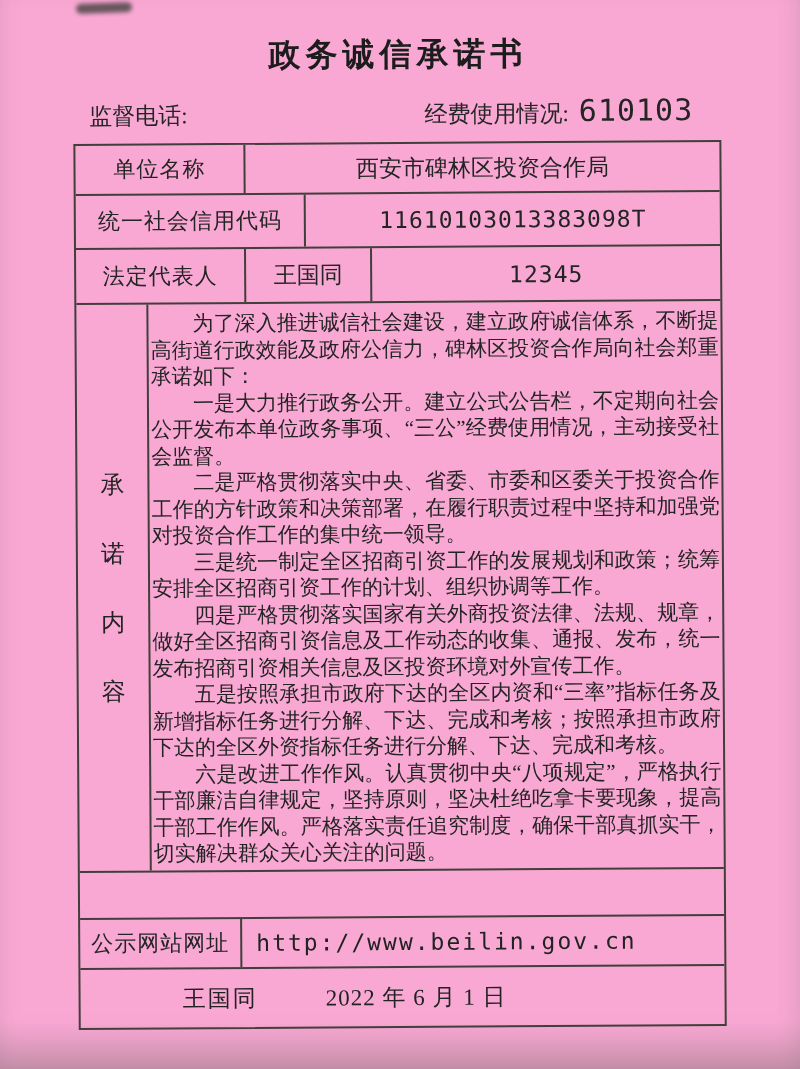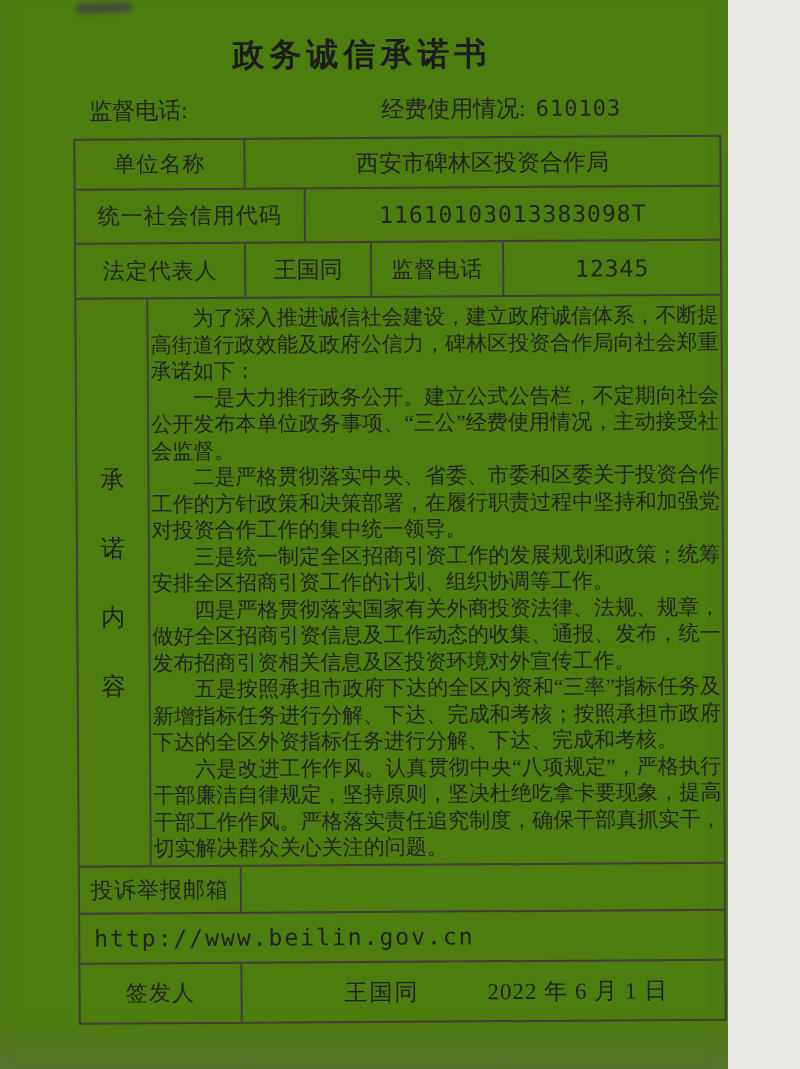--- a/index.html
+++ b/index.html
@@ -2,22 +2,22 @@
 <html><head>
 <meta charset="utf-8">
 <style>
   html,body { margin:0; padding:0; }
   body {
     width:800px; height:1069px; overflow:hidden;
     background:#e9e7e3;
     font-family:"Liberation Serif","DejaVu Serif",serif;
   }
   .page {
-    position:relative; width:728px; height:1069px;
-    background:#4d7c0f;
+    position:relative; width:800px; height:1069px;
+    background:#f9a8d4;
     color:#222222;
     box-shadow: inset 0 -34px 40px -22px rgba(110,104,98,0.30),
                 inset -14px 0 26px -18px rgba(110,104,98,0.22),
                 inset 10px 0 22px -18px rgba(110,104,98,0.18);
     overflow:hidden;
   }
   .doc { transform:rotate(-0.35deg); transform-origin:50% 40%; }
 
   
   .smudge-tl {
@@ -37,21 +37,21 @@
     font-family:"DejaVu Sans","Liberation Sans",sans-serif;
     font-weight:900; font-size:32px; line-height:42px;
     letter-spacing:5px; color:#1c1c1c;
   }
   .meta {
     display:flex; justify-content:space-between; align-items:baseline;
     margin:19px 75px 12px 75px; padding:0 30px 0 16px;
     font-size:23px; color:#252525;
   }
   .meta .pair { white-space:nowrap; }
-  .meta .num { font-family:"DejaVu Sans Mono",monospace; font-size:22px; letter-spacing:1px; margin-left:10px; }
+  .meta .num { font-family:"DejaVu Sans Mono",monospace; font-size:30px; letter-spacing:1px; margin-left:10px; }
 
   .tbl {
     margin:0 75px; width:644px;
     border:2px solid #413e3b;
   }
   .tr { display:flex; }
   .tr + .tr { border-top:2px solid #413e3b; }
   .td { box-sizing:border-box; display:flex; align-items:center; justify-content:center; }
   .td + .td { border-left:2px solid #413e3b; }
 
@@ -113,21 +113,20 @@
       </div>
 
       <div class="tr h52">
         <div class="td label w228">统一社会信用代码</div>
         <div class="td value num-val grow">11610103013383098T</div>
       </div>
 
       <div class="tr h53">
         <div class="td label w168">法定代表人</div>
         <div class="td value w126">王国同</div>
-        <div class="td label w132">监督电话</div>
         <div class="td value num-val grow">12345</div>
       </div>
 
       <div class="tr hcontent">
         <div class="td vlabel w70">
           <span>承</span>
           <span>诺</span>
           <span>内</span>
           <span>容</span>
         </div>
@@ -136,32 +135,31 @@
           <p>一是大力推行政务公开。建立公式公告栏，不定期向社会公开发布本单位政务事项、“三公”经费使用情况，主动接受社会监督。</p>
           <p>二是严格贯彻落实中央、省委、市委和区委关于投资合作工作的方针政策和决策部署，在履行职责过程中坚持和加强党对投资合作工作的集中统一领导。</p>
           <p>三是统一制定全区招商引资工作的发展规划和政策；统筹安排全区招商引资工作的计划、组织协调等工作。</p>
           <p>四是严格贯彻落实国家有关外商投资法律、法规、规章，做好全区招商引资信息及工作动态的收集、通报、发布，统一发布招商引资相关信息及区投资环境对外宣传工作。</p>
           <p>五是按照承担市政府下达的全区内资和“三率”指标任务及新增指标任务进行分解、下达、完成和考核；按照承担市政府下达的全区外资指标任务进行分解、下达、完成和考核。</p>
           <p>六是改进工作作风。认真贯彻中央“八项规定”，严格执行干部廉洁自律规定，坚持原则，坚决杜绝吃拿卡要现象，提高干部工作作风。严格落实责任追究制度，确保干部真抓实干，切实解决群众关心关注的问题。</p>
         </div>
       </div>
 
       <div class="tr h45">
-        <div class="td label w160">投诉举报邮箱</div>
         <div class="td value grow"></div>
       </div>
 
       <div class="tr hweb">
+        <div class="td label w160">公示网站网址</div>
         <div class="td web-cell grow">
           <span class="web-url">http://www.beilin.gov.cn</span>
         </div>
       </div>
 
       <div class="tr hsign">
-        <div class="td label w160">签发人</div>
         <div class="td sign-cell grow">
           <span class="sign-name">王国同</span>
           <span class="sign-date">2022 年 6 月 1 日</span>
         </div>
       </div>
 
     </div>
   </div>
 
   <div class="shade-bottom"></div>

